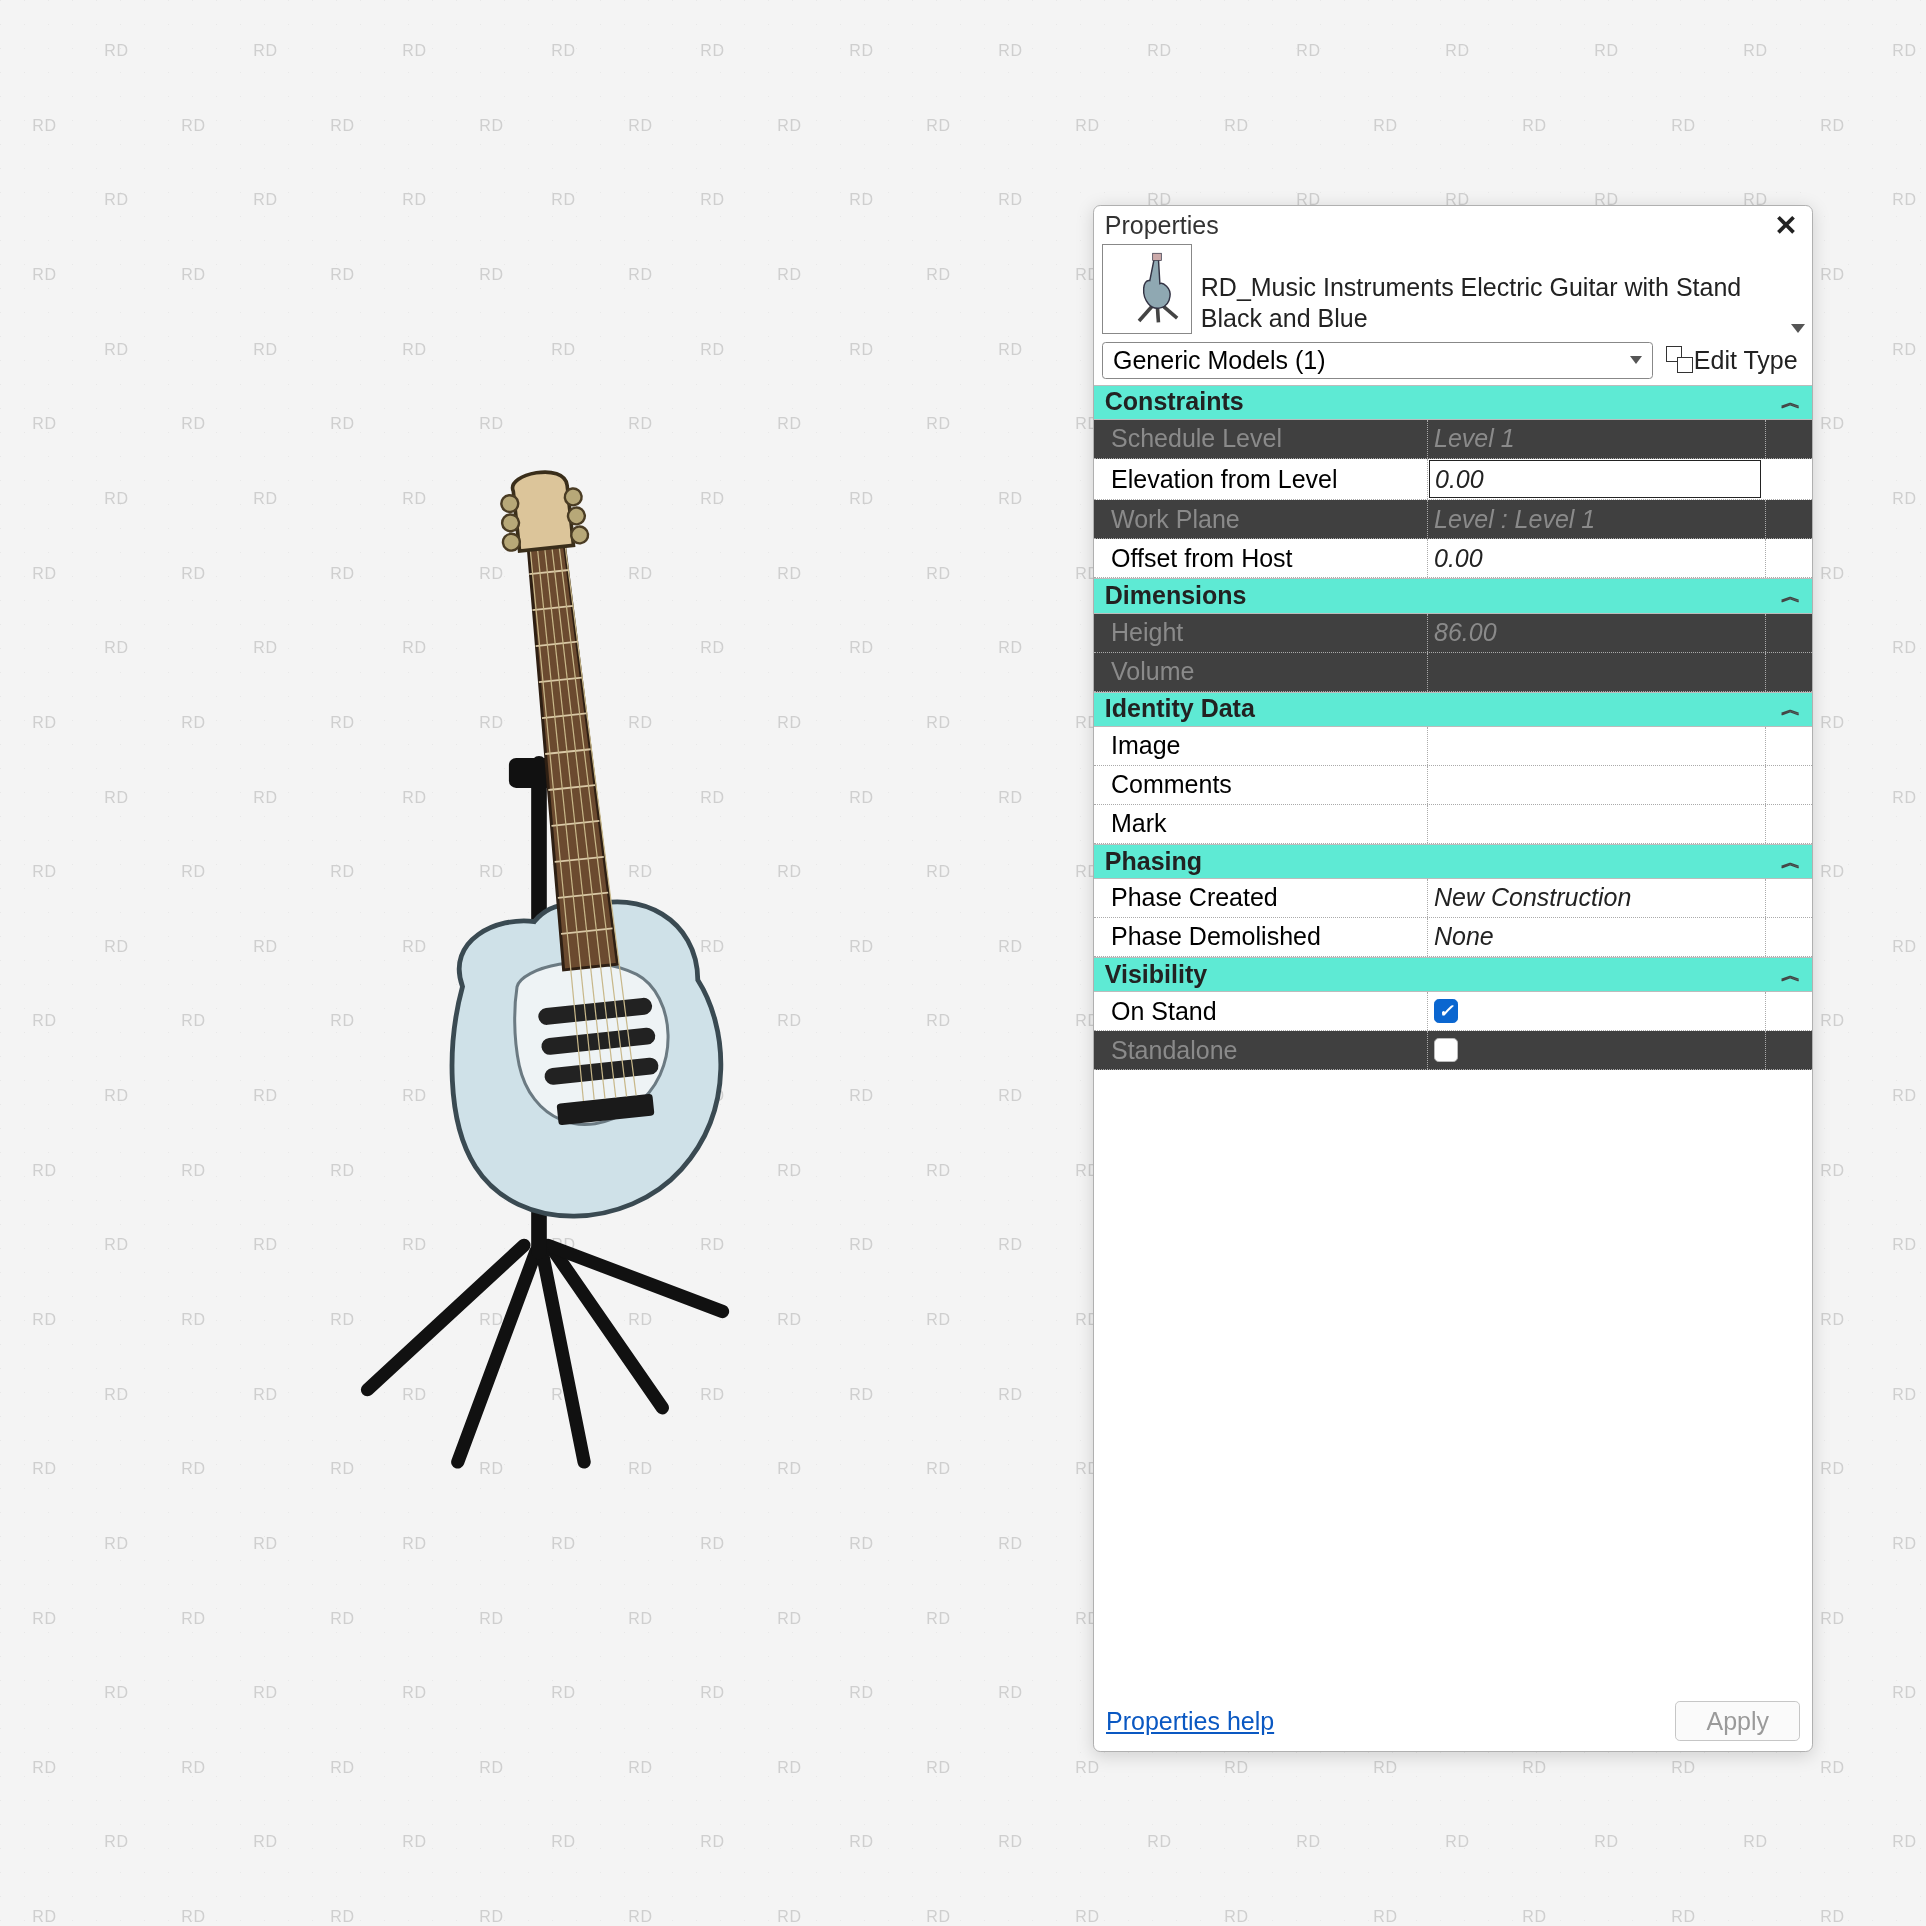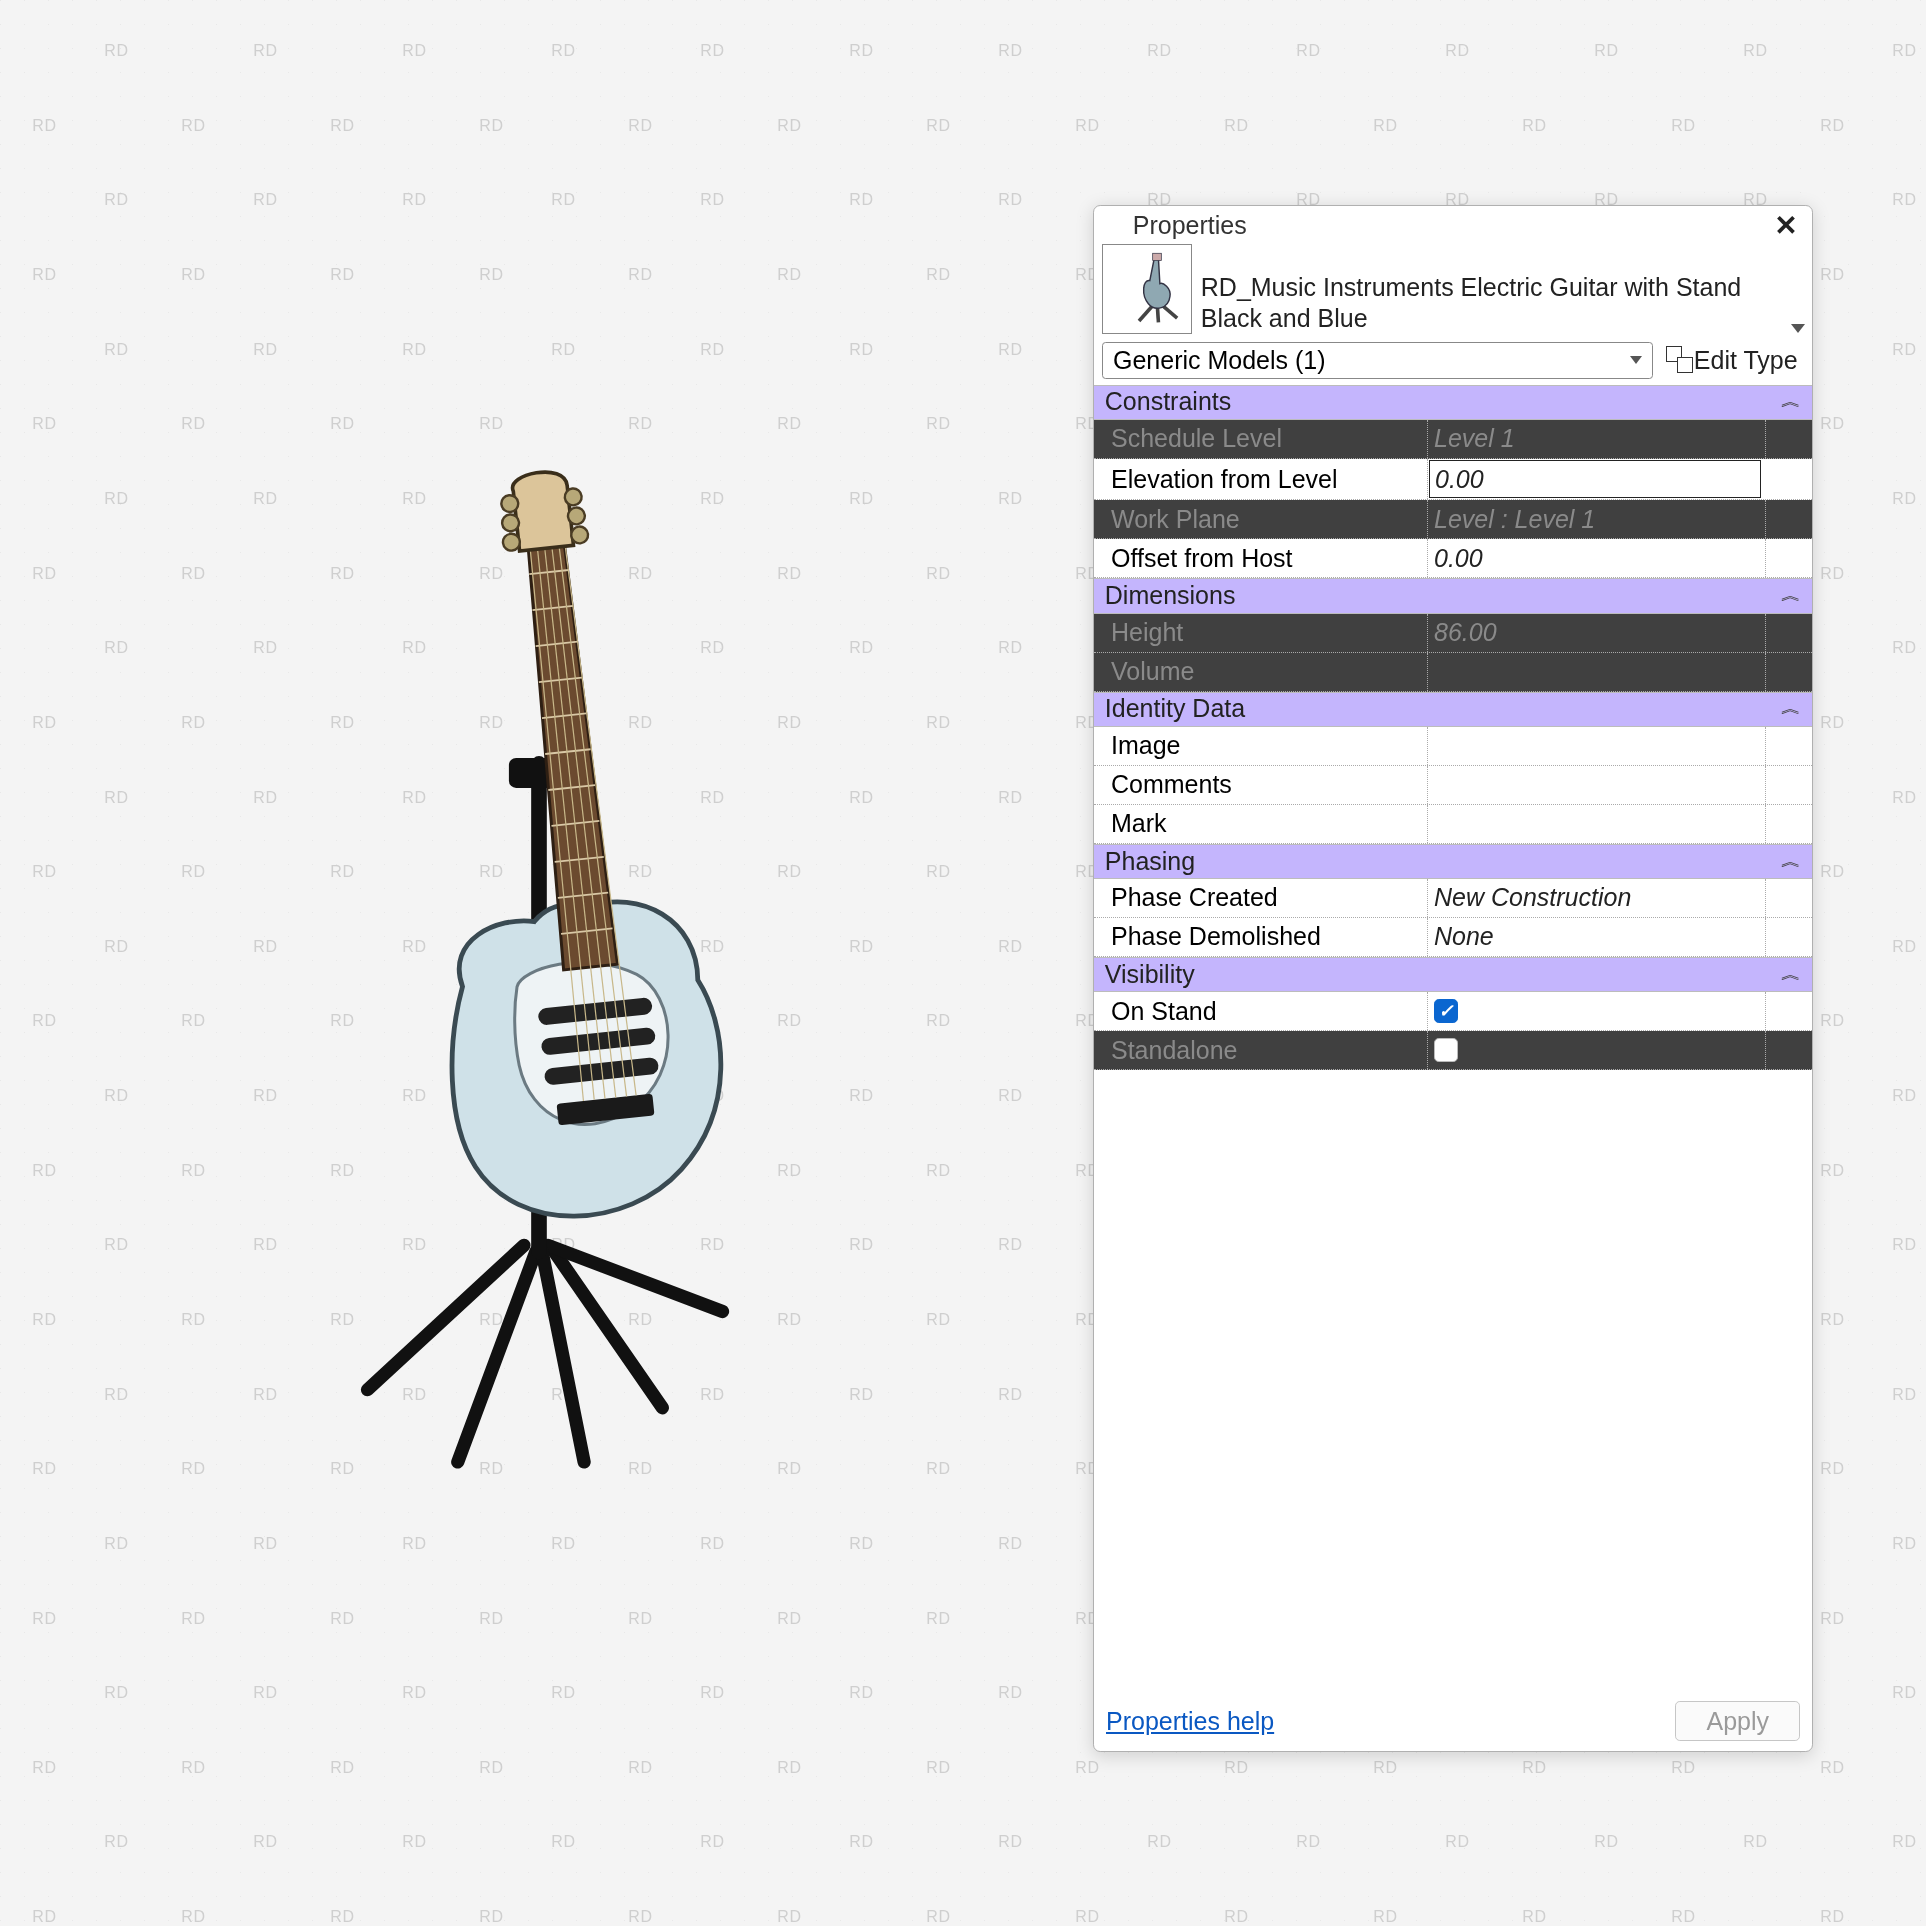--- a/index.html
+++ b/index.html
@@ -54,21 +54,21 @@
     box-shadow: 0 3.6px 18px rgba(0,0,0,0.15);
     display: flex;
     flex-direction: column;
     font-size: 25px;
   }
   .panel-titlebar {
     display:flex; align-items:center; justify-content:space-between;
     padding: 4.8px 9.6px 2.4px 10.8px;
     height: 36px;
   }
-  .panel-titlebar .title { color:#333;margin-left:28px; }
+  .panel-titlebar .title { color:#333; }
   .panel-titlebar .close {
     font-size: 28px; font-weight: bold; color:#222;
     cursor: pointer; padding: 0 4.8px;
   }
 
   .family-header {
     display:flex; align-items:flex-end;
     padding: 2.4px 6px 4.8px 8.4px;
     gap: 8.4px;
     position: relative;
@@ -107,26 +107,27 @@
     width:28px;height:28px; position:relative;
   }
   .edit-type .ico::before, .edit-type .ico::after {
     content:""; position:absolute; border:1.8px solid #333; background:#fff;
   }
   .edit-type .ico::before { left:0;top:0;width:14.4px;height:14.4px;}
   .edit-type .ico::after  { left:10.8px;top:10.8px;width:14.4px;height:14.4px;}
 
   .grid { flex:1; overflow:auto; }
   .section-hdr {
-    background:#c4b5fd;
+    background:#5eead4;
     border-top:0.6px solid #bcbcbc;
     border-bottom:0.6px solid #bcbcbc;
     padding: 1.8px 10.8px 2.4px 10.8px;
-    display:flex; align-items:flex-start; justify-content:space-between;
+    display:flex; align-items:flex-end; justify-content:space-between;
     color:#222;
+    font-weight:bold;
   }
   .section-hdr .collapse {
     font-size:20.5px; transform: scaleY(0.7); color:#444;
   }
   .row {
     display:flex; align-items:stretch;
     border-bottom:0.6px dotted #aaa;
     min-height: 39px;
   }
   .row .label {

